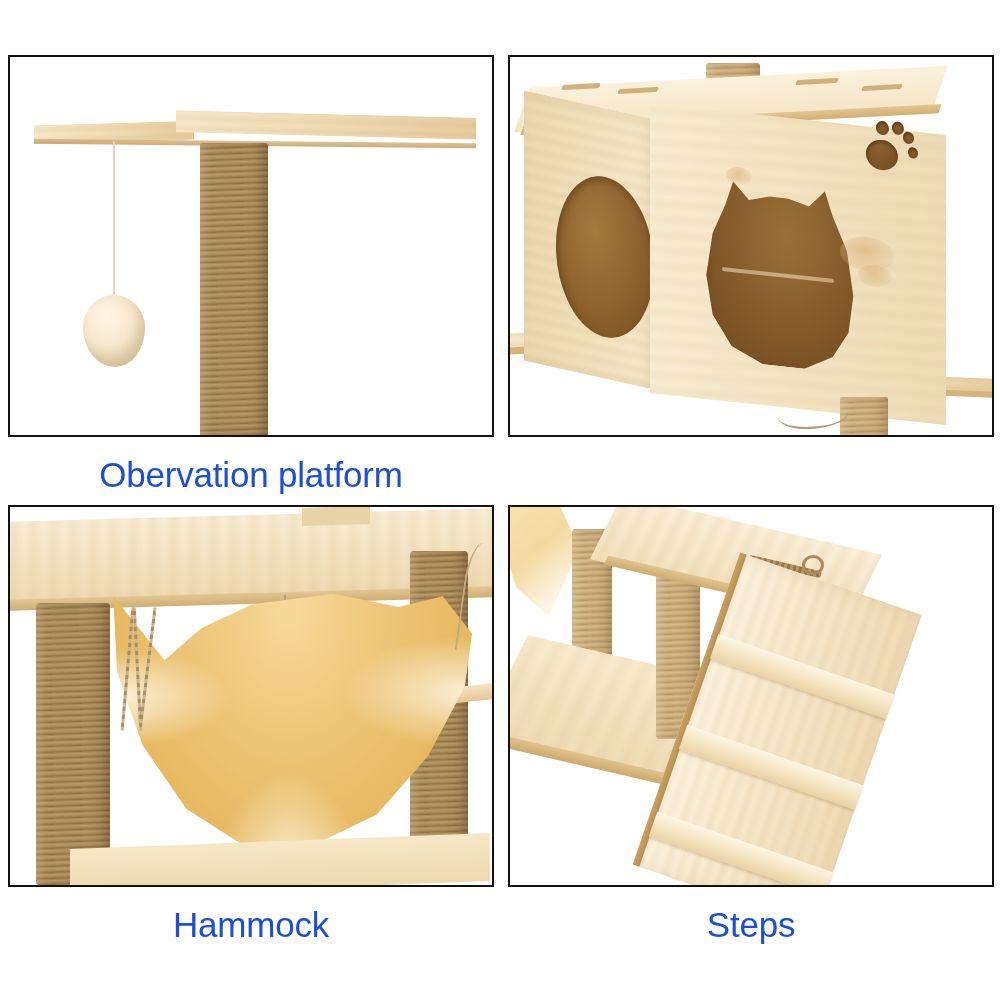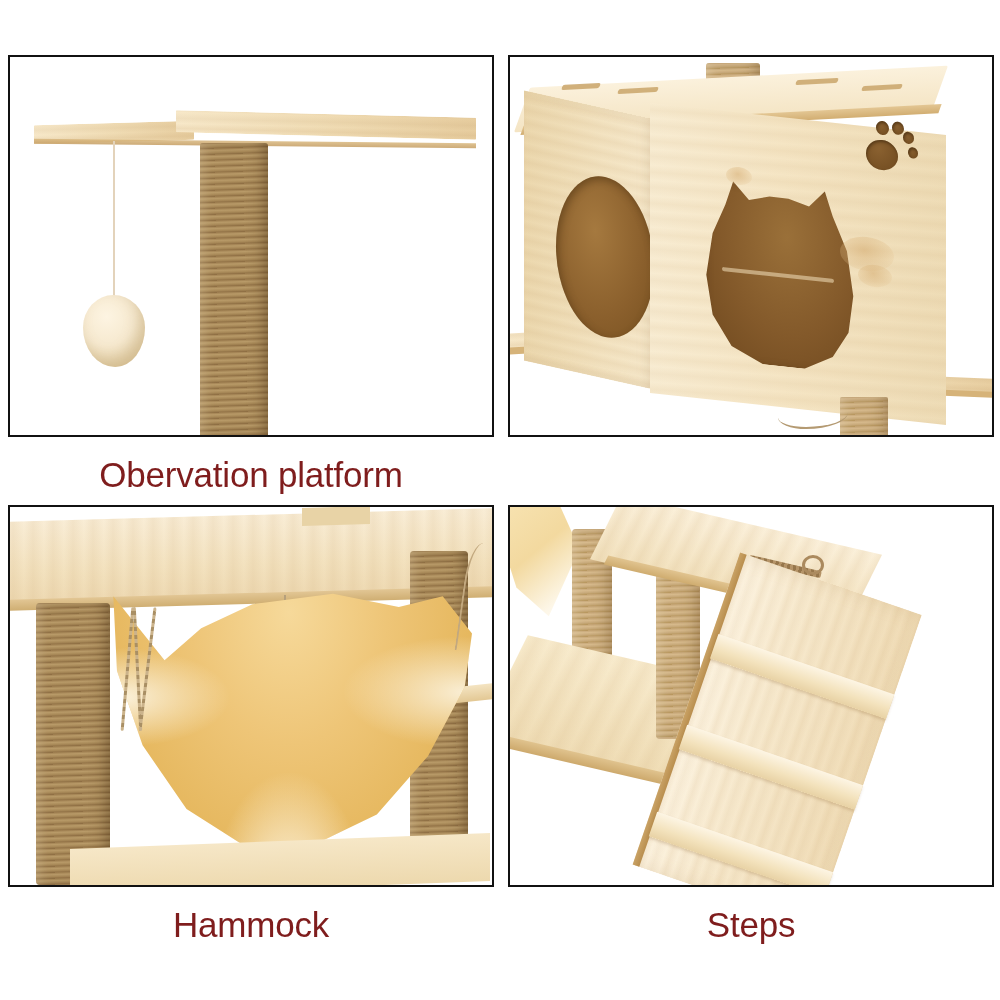--- a/index.html
+++ b/index.html
@@ -47,21 +47,21 @@
     background: #ffffff;
     overflow: hidden;
   }
 
   .caption {
     width: 486px;
     text-align: center;
     font-family: "Liberation Sans", sans-serif;
     font-size: 35px;
     font-weight: 400;
-    color: #7f1d1d;
+    color: #1d4ed8;
     letter-spacing: -0.2px;
     line-height: 44px;
     margin-top: 16px;
     white-space: nowrap;
   }
   .wood-h {
     background:
       repeating-linear-gradient(
         0deg,
         rgba(190,150,96,0.00) 0px,

